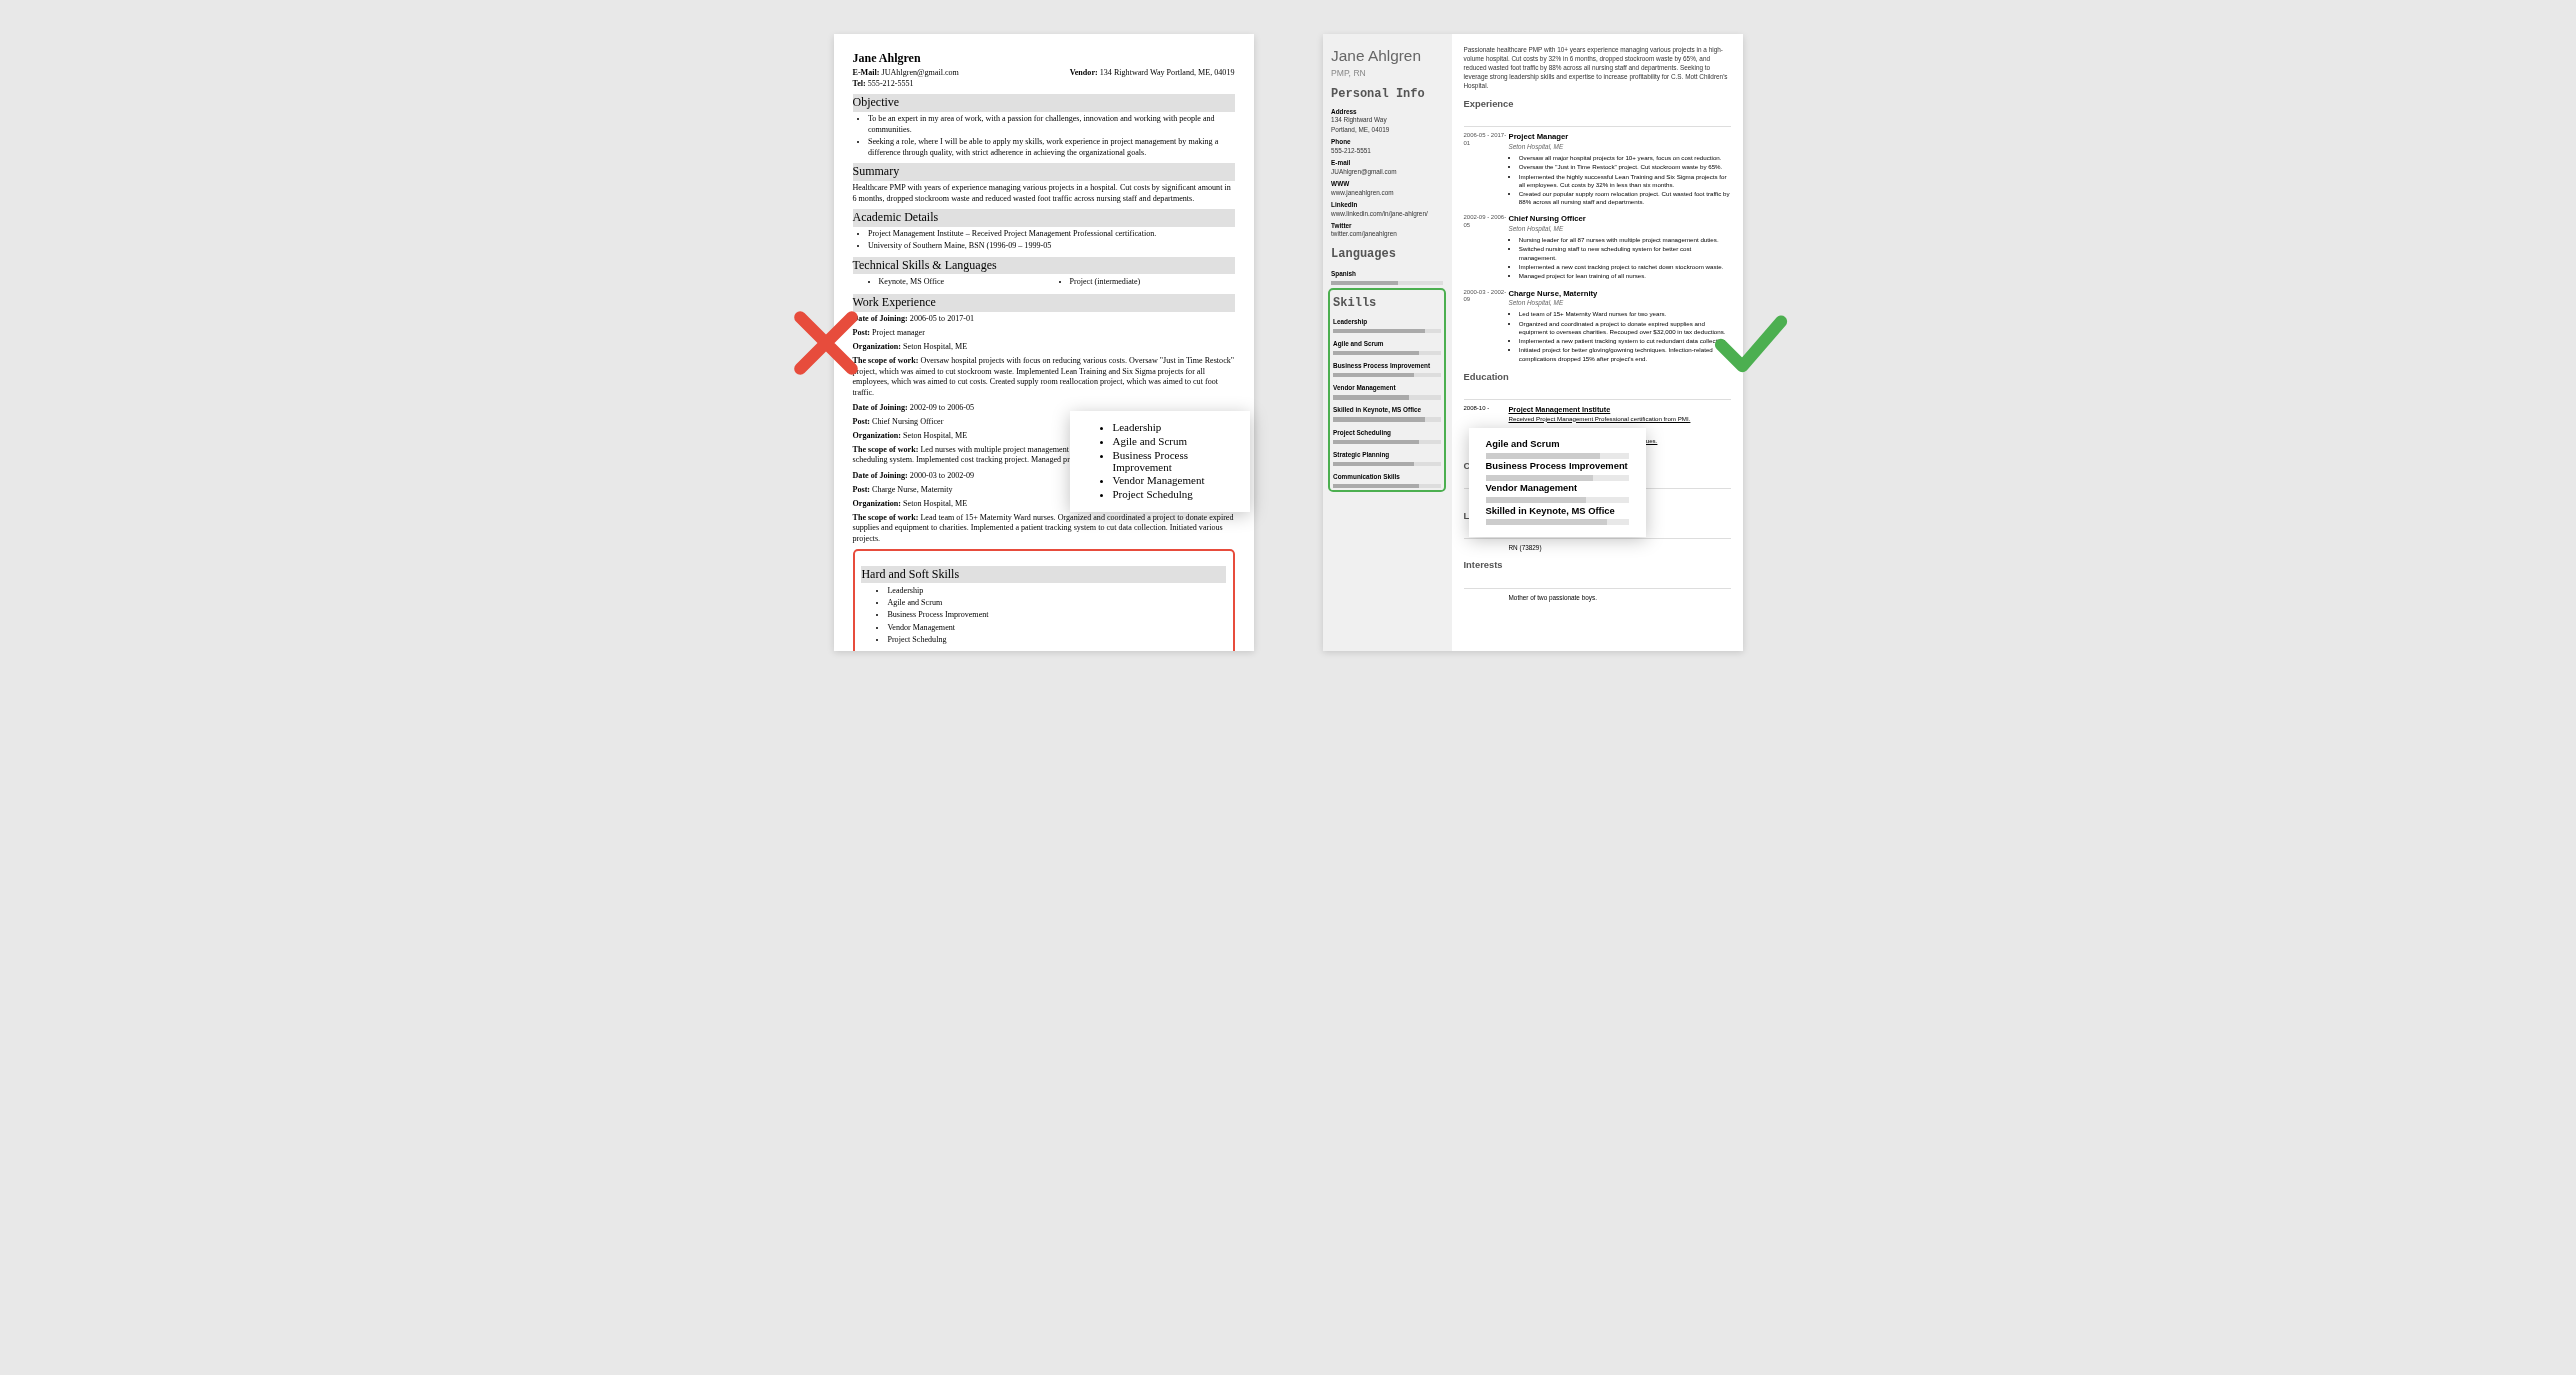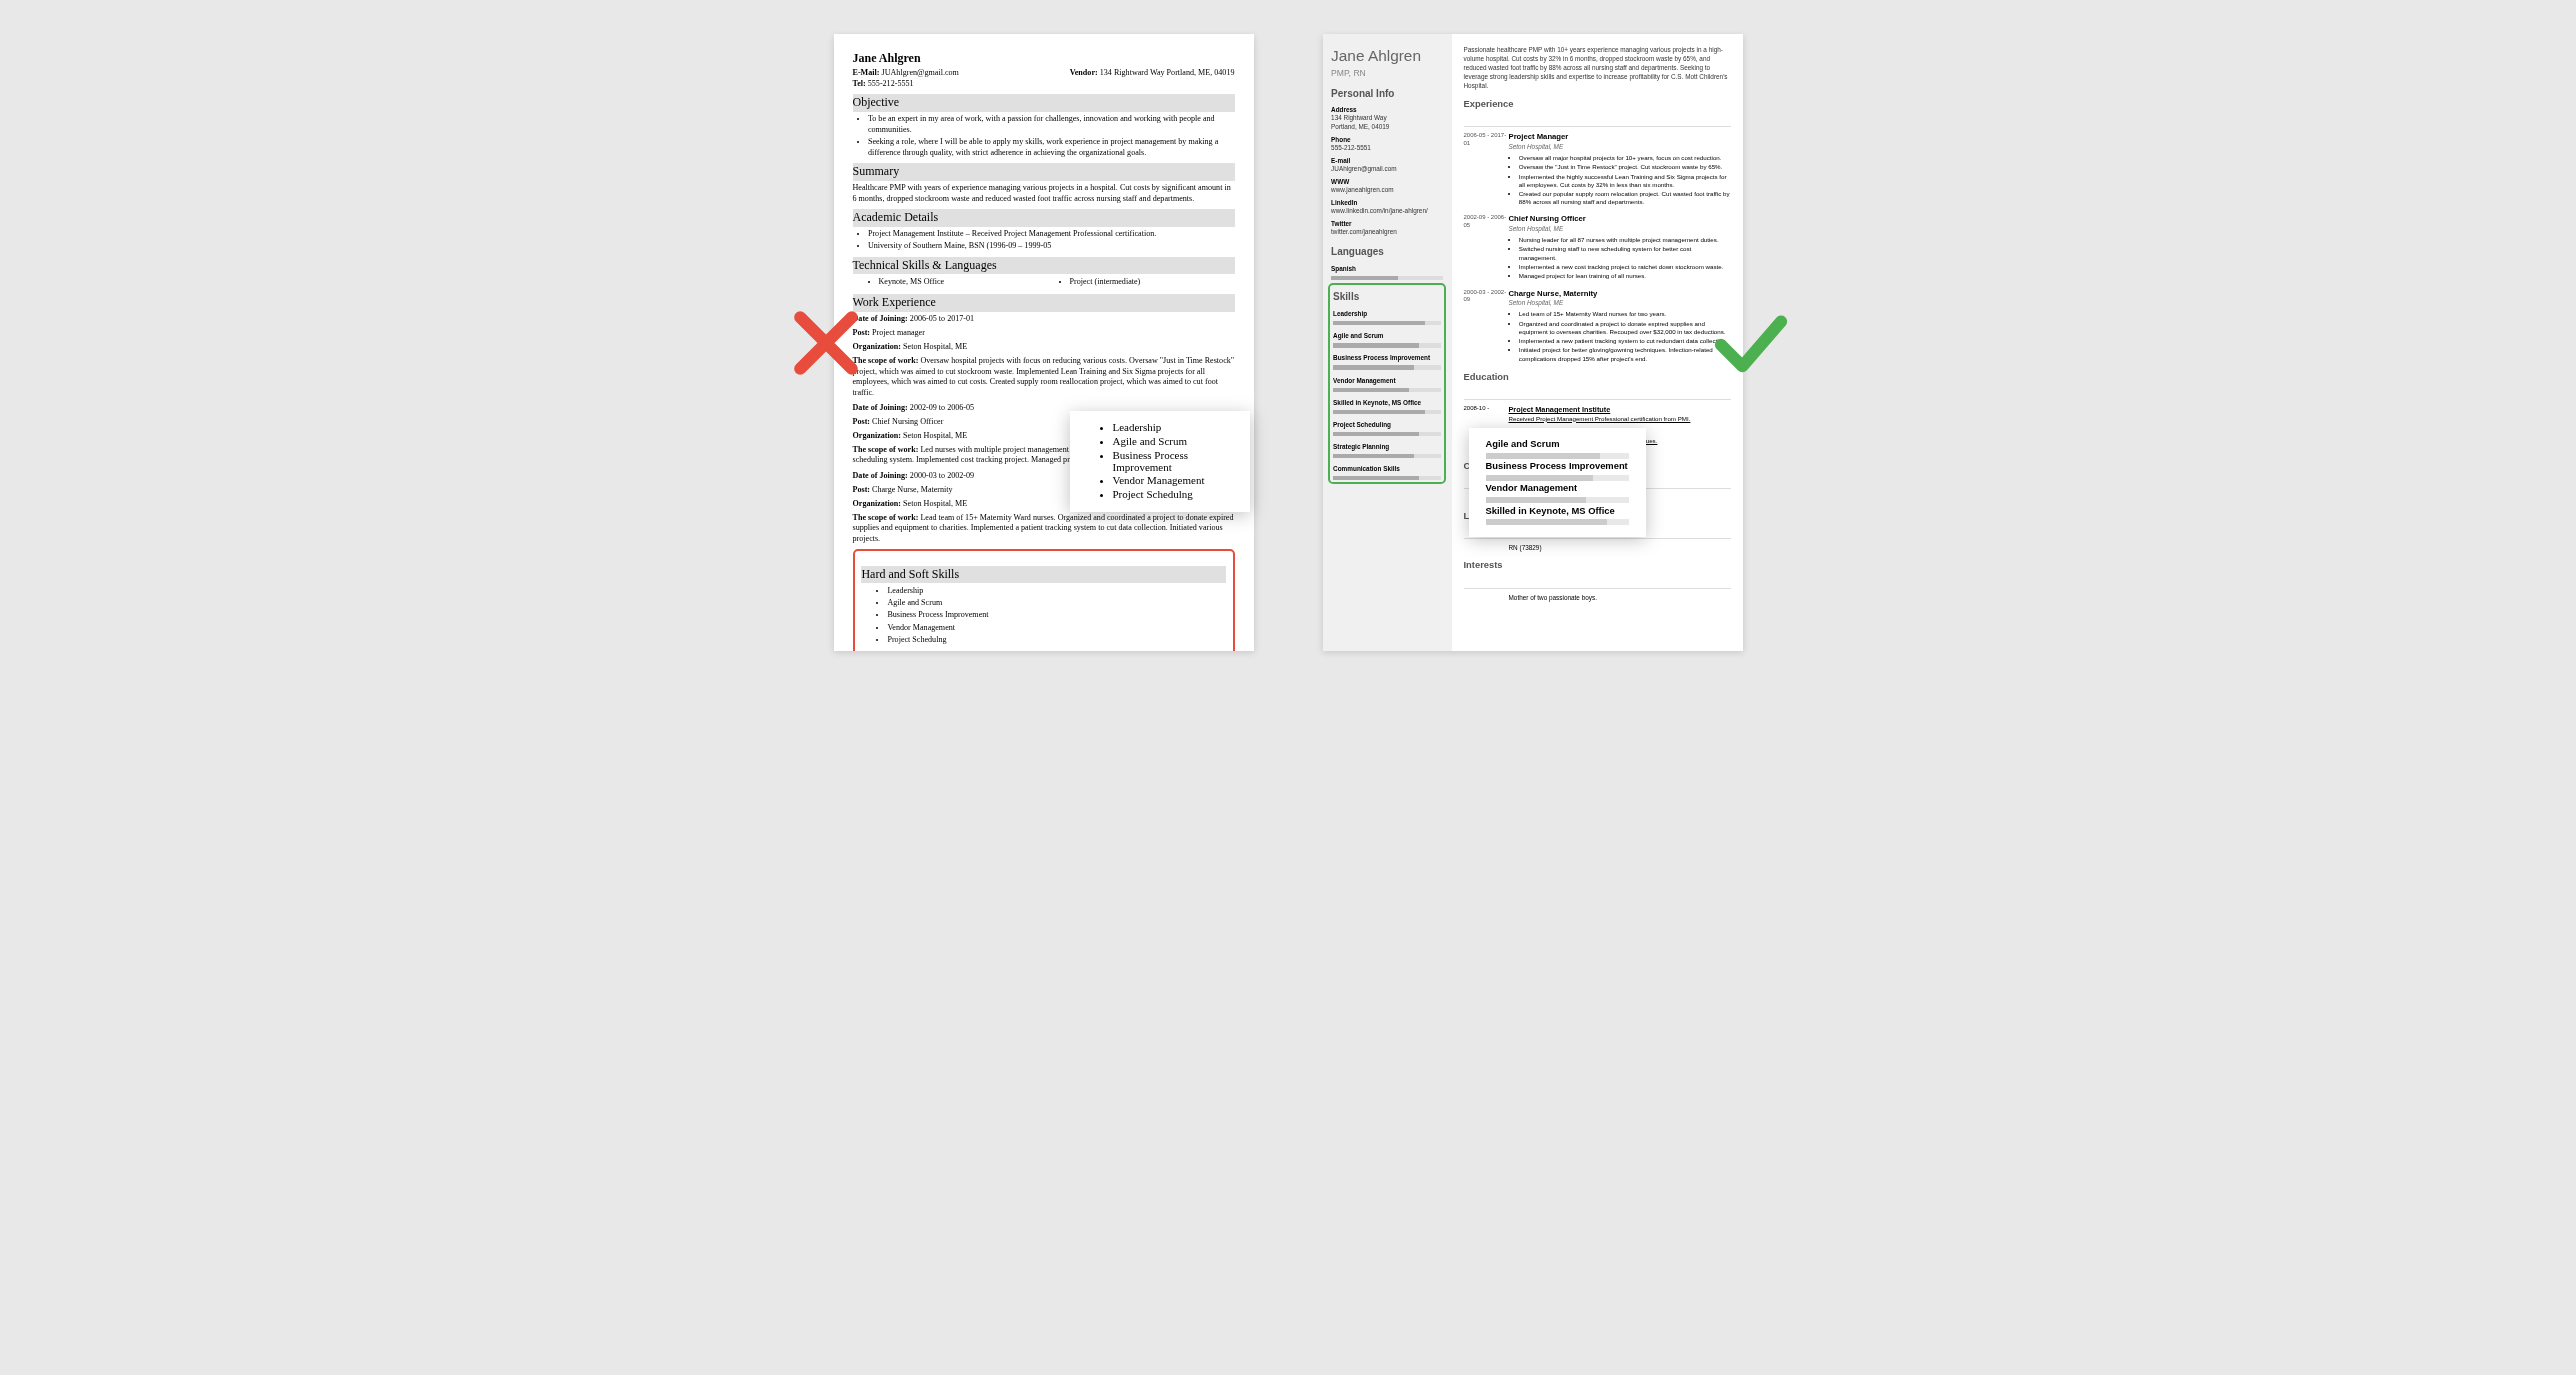--- a/index.html
+++ b/index.html
@@ -106,25 +106,26 @@
       font-size: 15.4px;
       color: #666;
       margin-bottom: 1.7px;
     }
     .right .creds {
       font-size: 8.6px;
       color: #888;
       margin-bottom: 8.6px;
     }
     .right .side-heading {
-      font-size: 10px;
+      font-size: 12px;
       font-weight: bold;
       color: #555;
       margin-bottom: 5.1px;
       margin-top: 8.6px;
+      font-family: Liberation Mono, monospace;
     }
     .right .side-label {
       font-weight: bold;
       font-size: 6.4px;
       margin-top: 4.3px;
     }
     .right .side-value {
       font-size: 6.4px;
       color: #333;
       margin-bottom: 0.9px;

